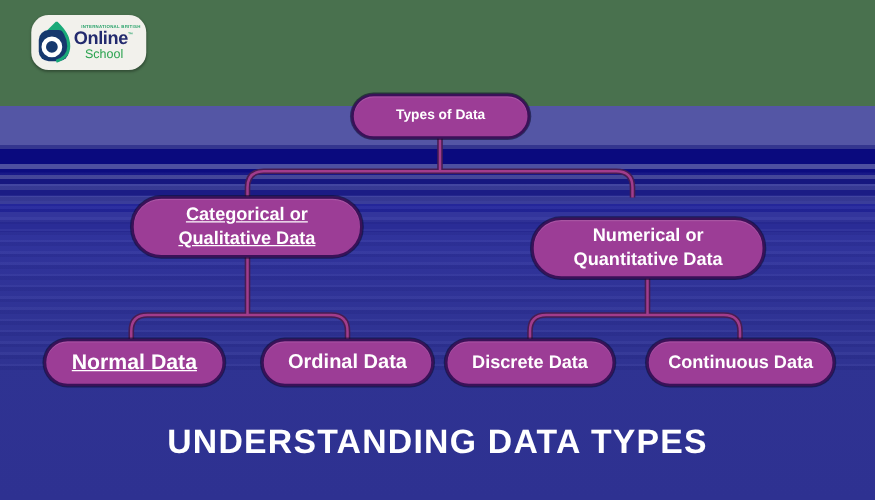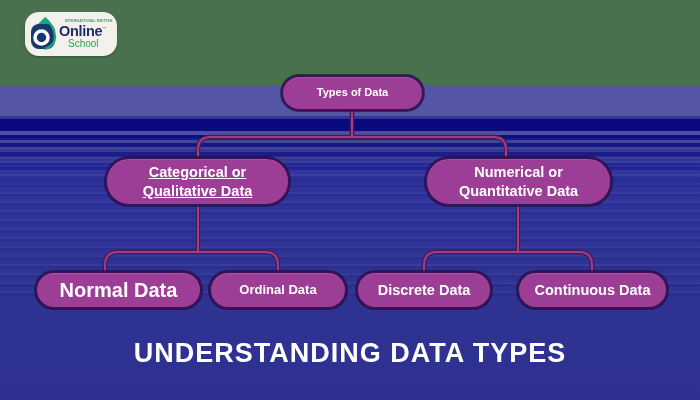--- a/index.html
+++ b/index.html
@@ -51,23 +51,23 @@
   
   .node{
     position:absolute;box-sizing:border-box;
     display:flex;align-items:center;justify-content:center;text-align:center;
     background:#9c3d96;border:2px solid #3a1158;border-radius:22px;
     box-shadow:0 0 0 1px rgba(10,10,40,0.55), inset 0 1px 0 rgba(255,255,255,0.12);
     color:#fff;font-weight:bold;white-space:pre-line;line-height:1.25;
   }
   .n-root{left:281px;top:75px;width:143px;height:36px;font-size:11px;border-radius:18px;}
   .n-categorical{left:105px;top:157px;width:185px;height:49px;font-size:14.5px;border-radius:24px;text-decoration:underline;}
-  .n-numerical{left:425px;top:157px;width:187px;height:49px;font-size:14.5px;border-radius:24px;}
-  .n-normal{left:35px;top:271px;width:167px;height:38px;font-size:20px;border-radius:19px;}
-  .n-ordinal{left:209px;top:271px;width:138px;height:38px;font-size:13px;border-radius:19px;}
+  .n-numerical{left:425px;top:174px;width:187px;height:49px;font-size:14.5px;border-radius:24px;}
+  .n-normal{left:35px;top:271px;width:145px;height:38px;font-size:17px;border-radius:19px;text-decoration:underline;}
+  .n-ordinal{left:209px;top:271px;width:138px;height:38px;font-size:16px;border-radius:19px;}
   .n-discrete{left:356px;top:271px;width:136px;height:38px;font-size:14.5px;border-radius:19px;}
   .n-continuous{left:517px;top:271px;width:151px;height:38px;font-size:14.5px;border-radius:19px;}
   
   .big-title{
     position:absolute;left:0;top:338px;width:700px;text-align:center;
     color:#ffffff;font-size:27px;font-weight:bold;letter-spacing:1px;
   }
 </style>
 </head>
 <body>

